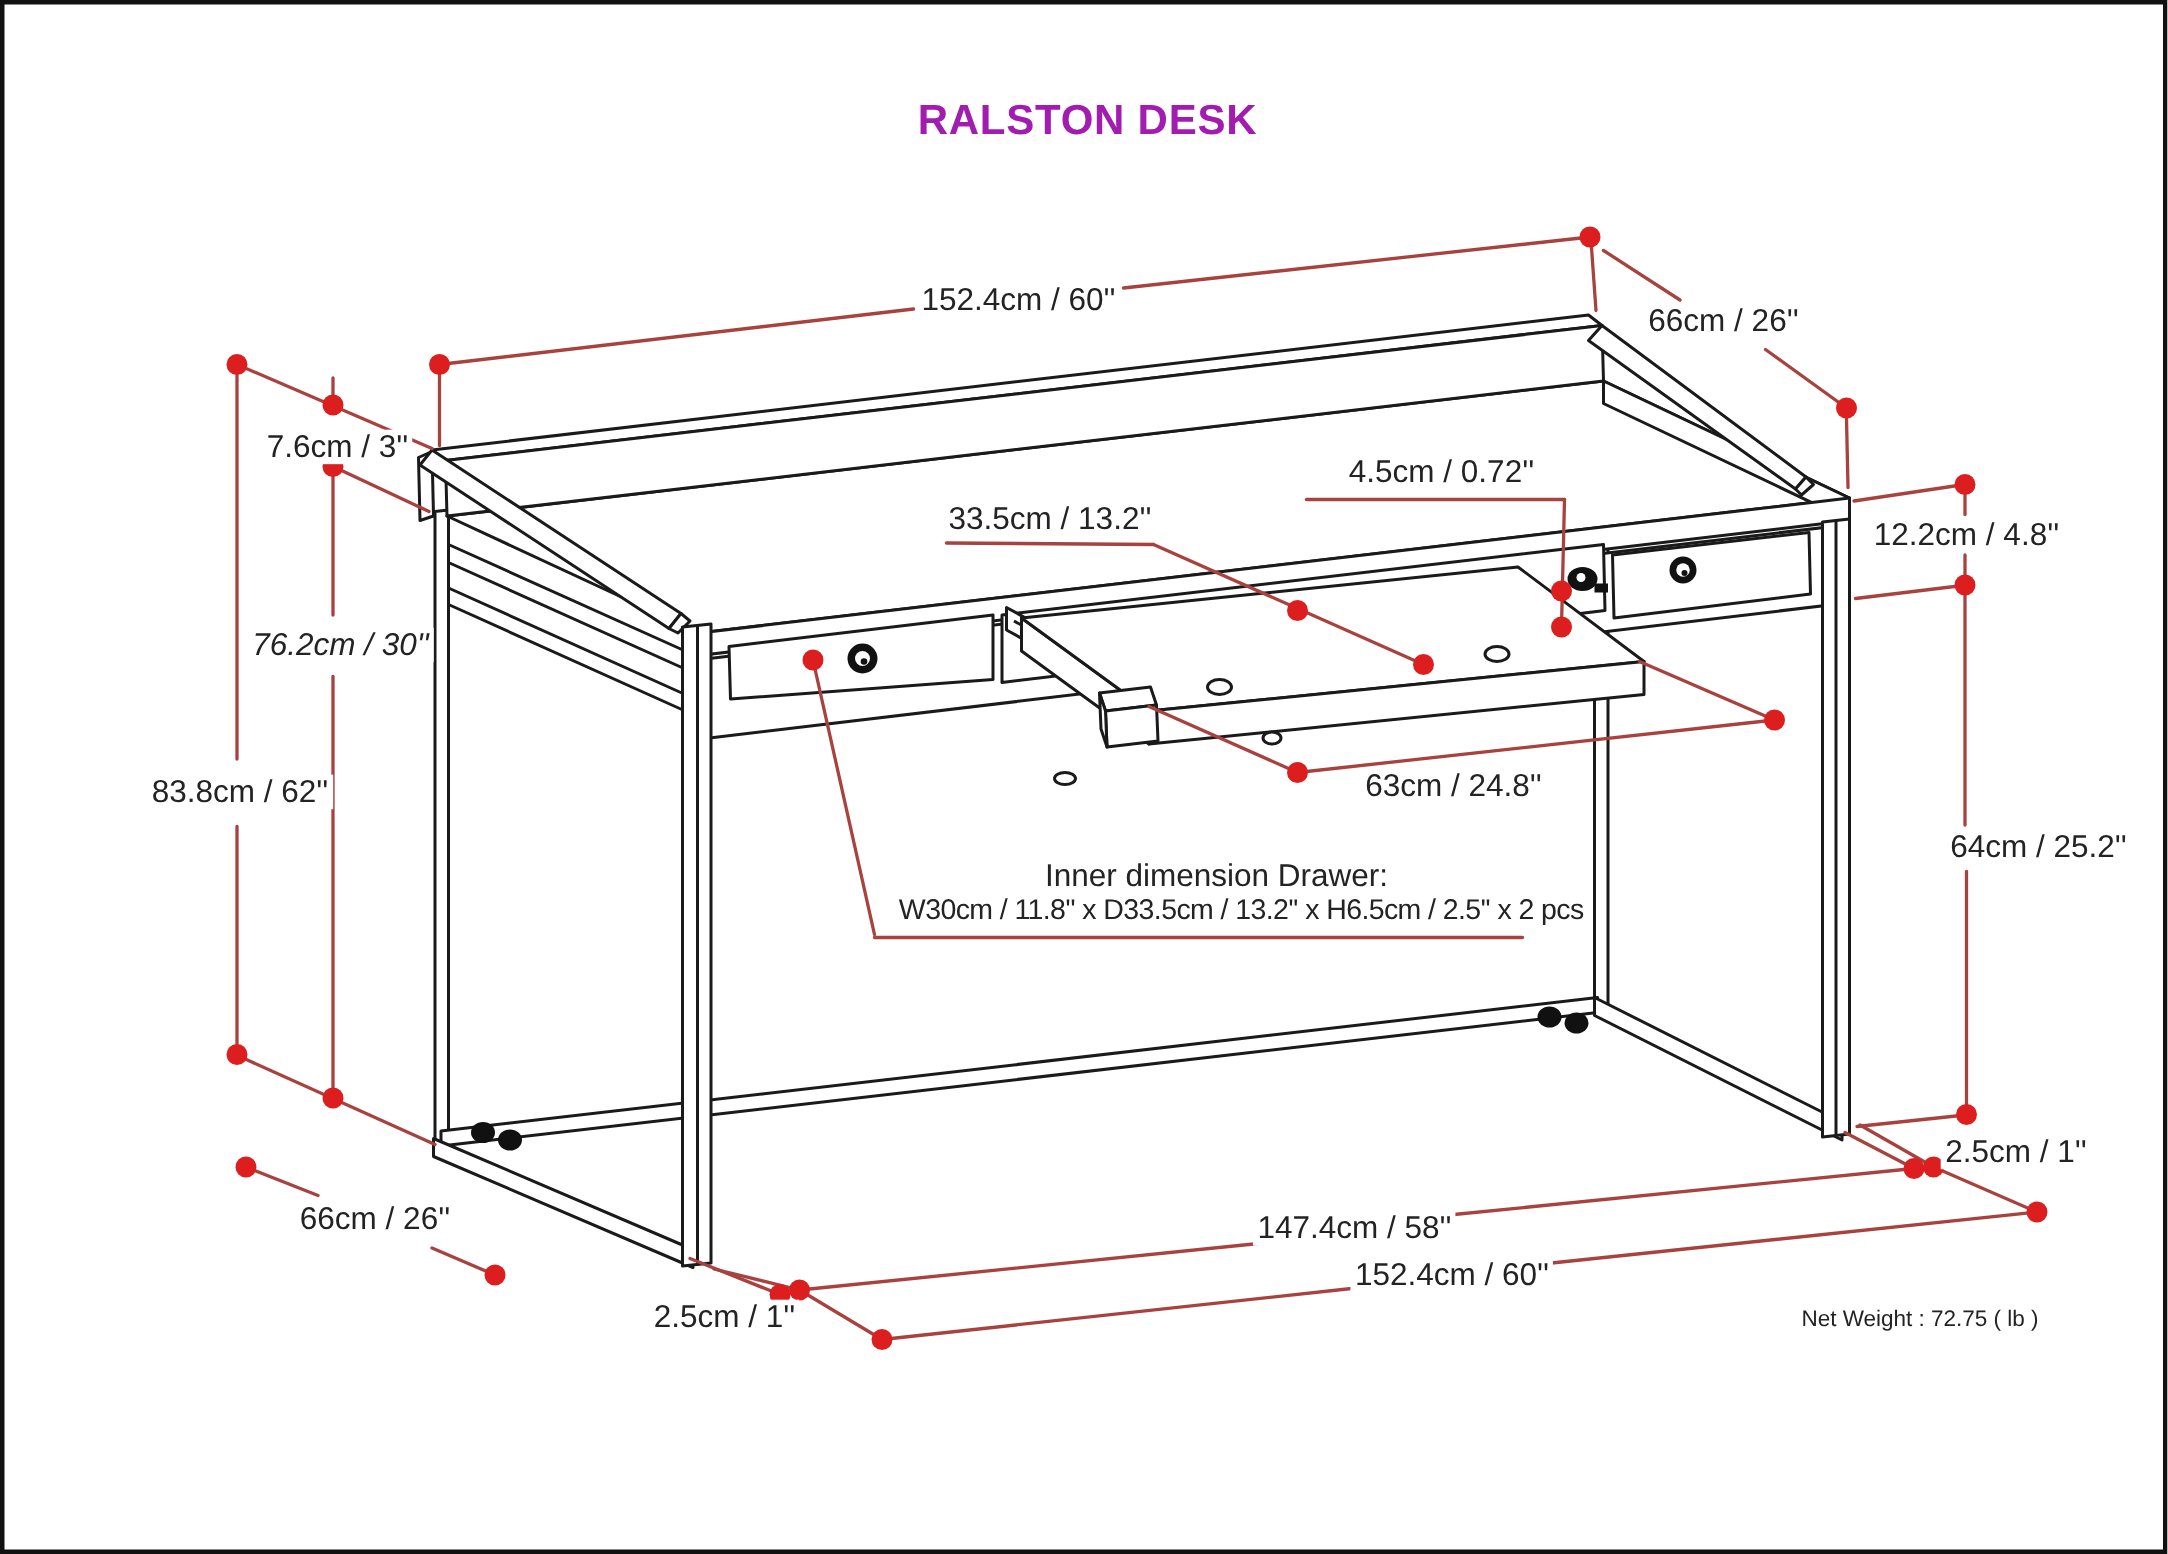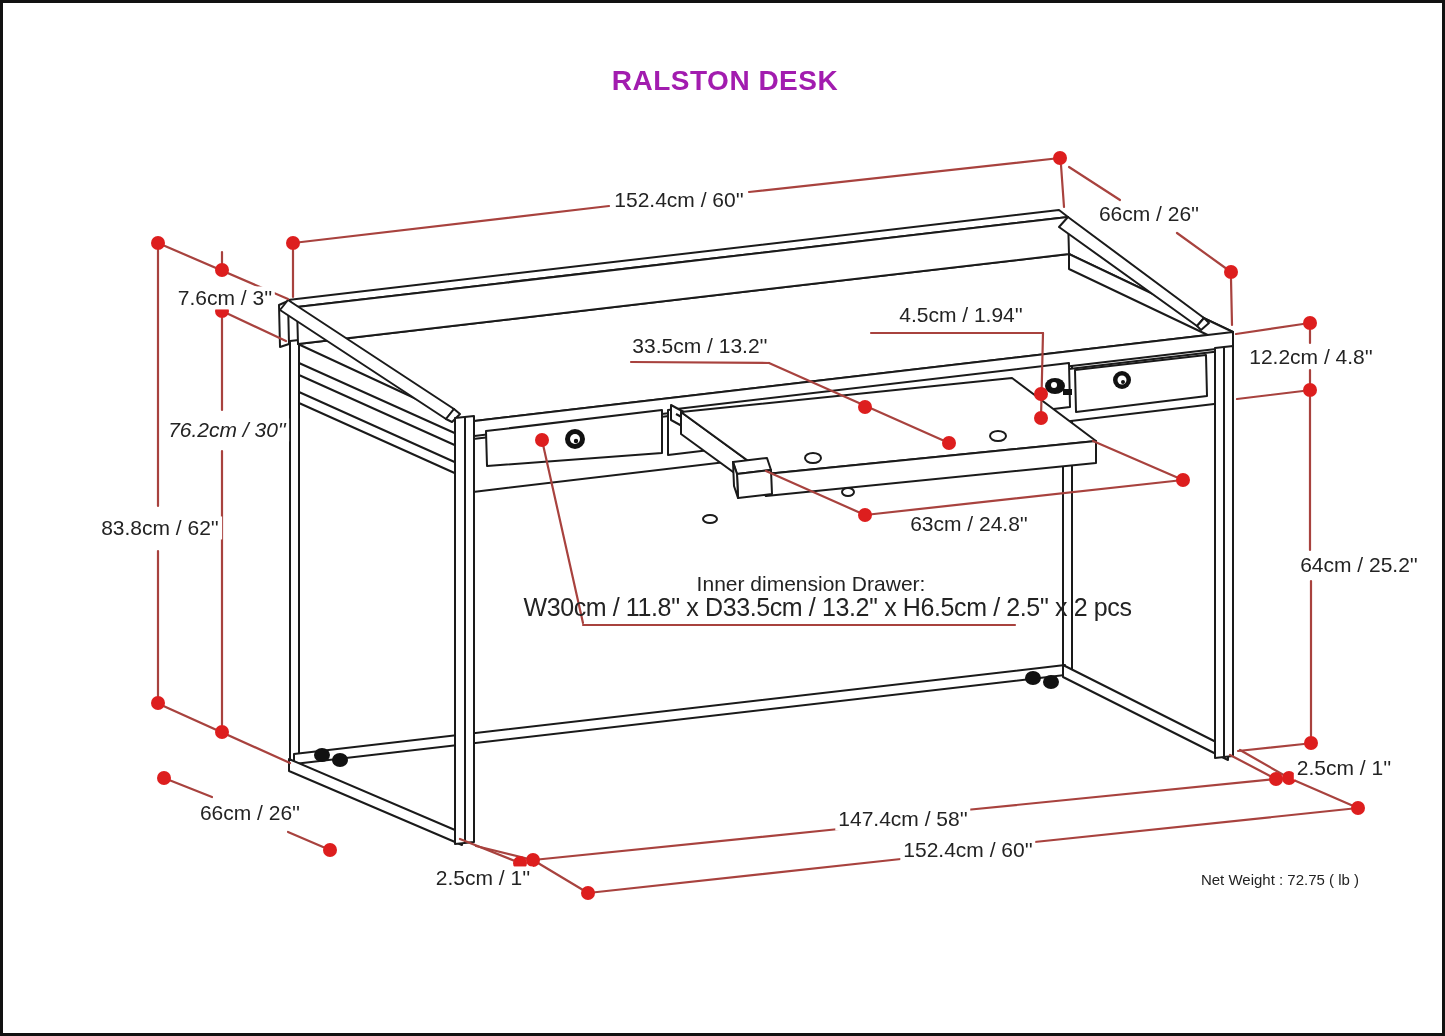--- a/index.html
+++ b/index.html
@@ -24,21 +24,21 @@
     line-height:1.1;
   }
   .title{
     font-size:28px;
     font-weight:bold;
     letter-spacing:.5px;
     color:#a21caf;
     background:transparent;
   }
   .note-head{font-size:21px;background:transparent;text-align:right;}
-  .note-detail{font-size:25px;letter-spacing:-0.4px;background:transparent;padding-left:32px;}
+  .note-detail{font-size:19px;letter-spacing:-0.4px;background:transparent;padding-left:32px;}
   .net-weight{font-size:15px;background:transparent;}
 </style>
 </head>
 <body>
 
 <div class="canvas">
 
   <svg class="art" width="1445" height="1036" viewBox="0 0 1445 1036">
 
     <g stroke="#1A1A1A" stroke-width="2" fill="#ffffff" stroke-linejoin="round">
@@ -233,21 +233,21 @@
         <circle cx="1355" cy="805" r="7"></circle>
     </g>
   </svg>
 
   <div class="lbl title" style="left:722px;top:78px;">RALSTON DESK</div>
 
   <div class="lbl" style="left:676px;top:197px;">152.4cm / 60''</div>
   <div class="lbl" style="left:1146px;top:211px;">66cm / 26''</div>
   <div class="lbl" style="left:222px;top:295px;">7.6cm / 3''</div>
   <div class="lbl" style="left:697px;top:343px;">33.5cm / 13.2''</div>
-  <div class="lbl" style="left:958px;top:312px;">4.5cm / 1.94''</div>
+  <div class="lbl" style="left:958px;top:312px;">4.5cm / 0.72''</div>
   <div class="lbl" style="left:224px;top:427px;font-style:italic;">76.2cm / 30''</div>
   <div class="lbl" style="left:157px;top:525px;">83.8cm / 62''</div>
   <div class="lbl" style="left:1308px;top:354px;">12.2cm / 4.8''</div>
   <div class="lbl" style="left:966px;top:521px;">63cm / 24.8''</div>
   <div class="lbl" style="left:1356px;top:562px;">64cm / 25.2''</div>
   <div class="lbl" style="left:247px;top:810px;">66cm / 26''</div>
   <div class="lbl" style="left:480px;top:875px;">2.5cm / 1''</div>
   <div class="lbl" style="left:900px;top:816px;">147.4cm / 58''</div>
   <div class="lbl" style="left:965px;top:847px;">152.4cm / 60''</div>
   <div class="lbl" style="left:1341px;top:765px;">2.5cm / 1''</div>

